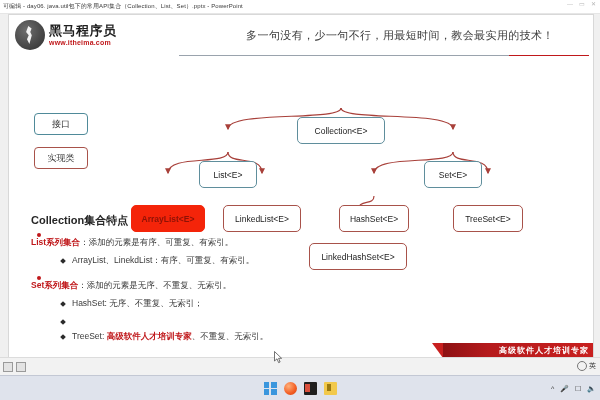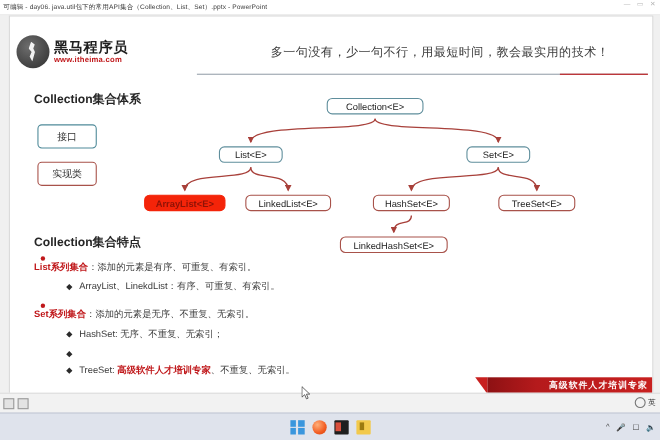--- a/index.html
+++ b/index.html
@@ -24,21 +24,21 @@
   .win-btn{width:7px;height:7px;opacity:.45;}
   .win-btn i{display:block;font-style:normal;font-size:6px;line-height:7px;color:#555;}
 
   
   .slide{
     position:absolute;left:8px;top:14px;width:584px;height:343px;
     background:#ffffff;border:1px solid #d8d8d8;overflow:hidden;
   }
 
   
-  .hdr{position:absolute;left:0;top:12px;width:484px;height:42px;}
+  .hdr{position:absolute;left:0;top:0;width:484px;height:42px;}
   .logo{position:absolute;left:6px;top:5px;display:flex;align-items:center;}
   .logo-mark{
     width:30px;height:30px;border-radius:50%;
     background:radial-gradient(circle at 38% 35%,#6e6e6e 0%,#4a4a4a 55%,#2f2f2f 100%);
     position:relative;flex:none;
   }
   .logo-mark::after{
     content:"";position:absolute;left:8px;top:6px;width:11px;height:18px;
     background:#f2f2f2;
     clip-path:polygon(48% 0%,78% 14%,66% 34%,80% 52%,58% 100%,36% 74%,52% 52%,28% 34%);
@@ -69,21 +69,22 @@
   }
   #key-interface{left:25px;top:98px;border:1.3px solid #4f8a99;}
   #key-impl{left:25px;top:132px;border:1.3px solid #a8524a;}
 
   
   .diagram{position:absolute;left:0;top:56px;width:584px;height:150px;}
   .node{
     position:absolute;border-radius:5px;background:#ffffff;
     display:flex;align-items:center;justify-content:center;
     font-size:8.5px;color:#222;white-space:nowrap;box-sizing:border-box;
-    height:15px;
+    height:27px;
+    margin-top:28px;
   }
   .node.iface{border:1.3px solid #5f8e9c;}
   .node.impl{border:1.3px solid #a8524a;}
   .node.hl{
     background:#f42409;border:1.3px solid #f42409;color:#8f1206;font-weight:bold;
   }
   svg.edges{position:absolute;left:0;top:0;width:584px;height:150px;overflow:visible;}
 
   
   .bullets{position:absolute;left:22px;top:214px;width:370px;}
@@ -190,21 +191,20 @@
         <div class="logo-txt">
           <div class="logo-cn">黑马程序员</div>
           <div class="logo-url">www.itheima.com</div>
         </div>
       </div>
       <div class="hdr-slogan">多一句没有，少一句不行，用最短时间，教会最实用的技术！</div>
       <div class="hdr-rule"></div>
       <div class="hdr-rule2"></div>
     </div>
 
-    <div class="sec-title" id="sec-diagram">Collection集合体系</div>
     <div class="sec-title" id="sec-points">Collection集合特点</div>
 
     <div class="keybox" id="key-interface">接口</div>
     <div class="keybox" id="key-impl">实现类</div>
 
     <div class="diagram">
       <svg class="edges" id="edge-layer">
           <defs>
             <marker id="ah" markerWidth="5" markerHeight="5" refX="4" refY="2.5" orient="auto">
               <path d="M0,0 L5,2.5 L0,5 z" fill="#a8403a"></path>

